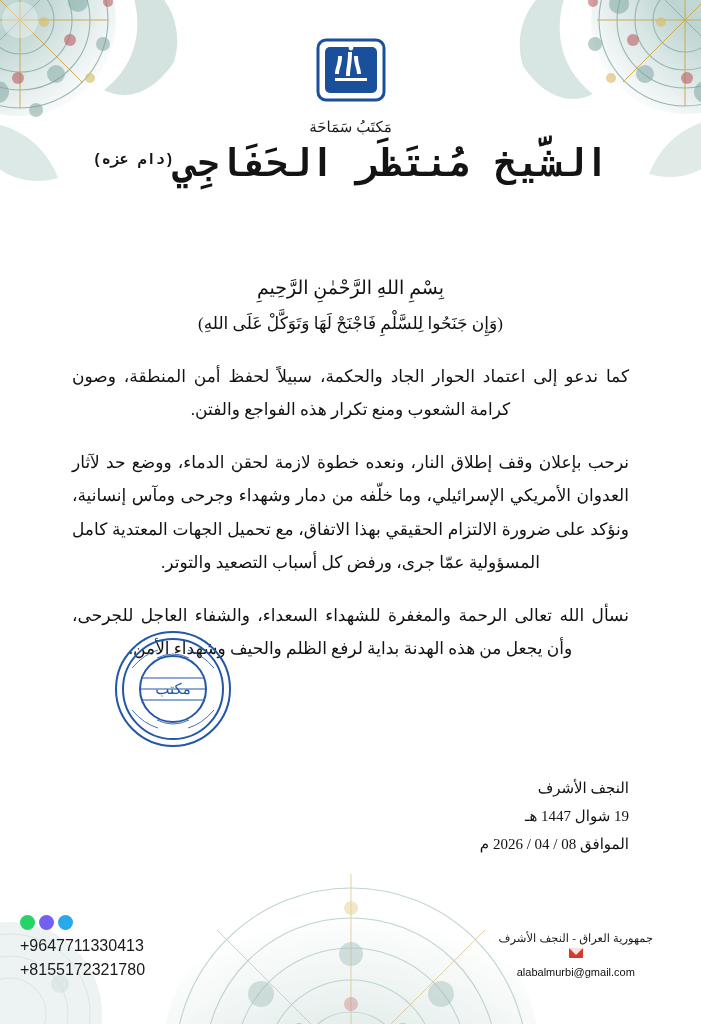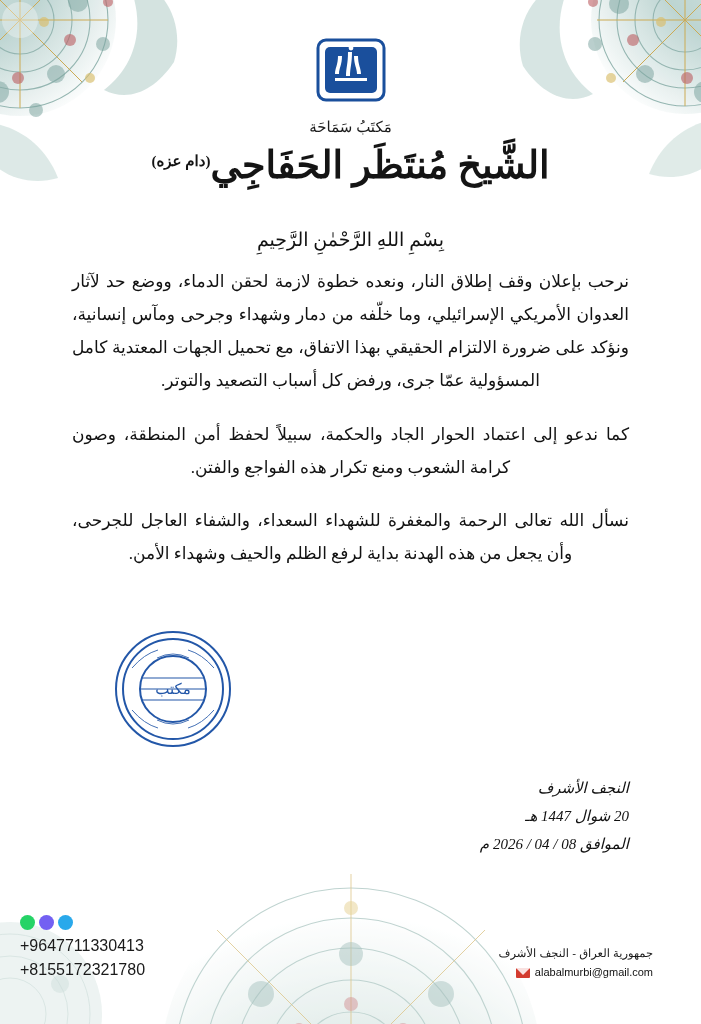--- a/index.html
+++ b/index.html
@@ -47,21 +47,21 @@
     letter-spacing: 1px;
   }
   .sheikh-name {
     position: absolute;
     top: 138px;
     left: 0; right: 0;
     text-align: center;
     font-size: 38px;
     line-height: 1.45;
     color: #141414;
-    font-family: Liberation Serif, serif;
+    font-family: Liberation Mono, monospace;
     font-weight: 600;
   }
   .sheikh-name .hon {
     font-size: 15px;
     vertical-align: 12px;
   }
 
   
   .body-wrap {
     position: absolute;
@@ -69,20 +69,21 @@
     left: 72px;
     right: 72px;
     text-align: justify;
     color: #121212;
   }
   .basmala {
     text-align: center;
     font-size: 19px;
     margin-bottom: 14px;
     letter-spacing: .5px;
+    margin-top: 48px;
   }
   .aya {
     text-align: center;
     font-size: 17px;
     margin-bottom: 26px;
     letter-spacing: .3px;
   }
   p.para {
     font-size: 17px;
     line-height: 1.95;
@@ -102,21 +103,20 @@
 
   
   .datebox {
     position: absolute;
     top: 775px;
     right: 72px;
     text-align: right;
     font-size: 15px;
     line-height: 1.85;
     color: #111;
-    font-style: italic;
   }
 
   
   .footer-left {
     position: absolute;
     bottom: 42px;
     left: 20px;
     font-size: 16px;
     color: #1a1a1a;
     font-family: "Liberation Sans", sans-serif;
@@ -144,20 +144,21 @@
     color: #1a1a1a;
     font-family: "Liberation Sans", sans-serif;
     line-height: 1.7;
   }
   .mailrow {
     display: flex;
     align-items: center;
     justify-content: flex-end;
     gap: 5px;
     direction: ltr;
+    flex-direction: column;
   }
   .mail-ico {
     width: 14px; height: 10px;
     background: #d33b2f;
     position: relative;
     display: inline-block;
     border-radius: 1px;
   }
   .mail-ico:after {
     content: "";
@@ -278,22 +279,23 @@
   </svg>
 
   <div class="office-line">مَكتَبُ سَمَاحَة</div>
 
   <div class="sheikh-name">
     <span>الشَّيخ مُنتَظَر الحَفَاجِي</span><span class="hon">(دام عزه)</span>
   </div>
 
   <div class="body-wrap">
     <div class="basmala">بِسْمِ اللهِ الرَّحْمٰنِ الرَّحِيمِ</div>
+    <div class="aya">(وَإِن جَنَحُوا لِلسَّلْمِ فَاجْنَحْ لَهَا وَتَوَكَّلْ عَلَى اللهِ)</div>
+    <p class="para">كما ندعو إلى اعتماد الحوار الجاد والحكمة، سبيلاً لحفظ أمن المنطقة، وصون كرامة الشعوب ومنع تكرار هذه الفواجع والفتن.</p>
     <p class="para">نرحب بإعلان وقف إطلاق النار، ونعده خطوة لازمة لحقن الدماء، ووضع حد لآثار العدوان الأمريكي الإسرائيلي، وما خلّفه من دمار وشهداء وجرحى ومآس إنسانية، ونؤكد على ضرورة الالتزام الحقيقي بهذا الاتفاق، مع تحميل الجهات المعتدية كامل المسؤولية عمّا جرى، ورفض كل أسباب التصعيد والتوتر.</p>
-    <p class="para">كما ندعو إلى اعتماد الحوار الجاد والحكمة، سبيلاً لحفظ أمن المنطقة، وصون كرامة الشعوب ومنع تكرار هذه الفواجع والفتن.</p>
     <p class="para">نسأل الله تعالى الرحمة والمغفرة للشهداء السعداء، والشفاء العاجل للجرحى، وأن يجعل من هذه الهدنة بداية لرفع الظلم والحيف وشهداء الأمن.</p>
   </div>
 
   <svg class="seal" viewBox="0 0 122 122">
     <g fill="none" stroke="#2357a8" stroke-width="2">
       <circle cx="61" cy="61" r="57"></circle>
       <circle cx="61" cy="61" r="50"></circle>
       <circle cx="61" cy="61" r="33"></circle>
     </g>
     <g stroke="#2357a8" stroke-width="1.2" fill="none">
@@ -301,21 +303,21 @@
     </g>
     <g stroke="#2357a8" stroke-width="1" fill="none" opacity=".85">
       <path d="M20 40 q12 -14 26 -18 M102 40 q-12 -14 -26 -18 M20 82 q12 14 26 18 M102 82 q-12 14 -26 18"></path>
       <path d="M45 30 q16 -8 32 0 M45 92 q16 8 32 0"></path>
     </g>
     <text x="61" y="66" text-anchor="middle" fill="#2357a8" font-family="Liberation Serif, serif" font-size="15">مكتب</text>
   </svg>
 
   <div class="datebox">
     <div>النجف الأشرف</div>
-    <div>20 شوال 1447 هـ</div>
+    <div>19 شوال 1447 هـ</div>
     <div>الموافق 08 / 04 / 2026 م</div>
   </div>
 
   <svg class="orn orn-bottom" viewBox="0 0 640 300">
     <defs>
       <radialGradient id="g3" cx="50%" cy="90%" r="80%">
         <stop offset="0%" stop-color="#b7cfcb"></stop>
         <stop offset="55%" stop-color="#cfe0dc"></stop>
         <stop offset="100%" stop-color="#ffffff"></stop>
       </radialGradient>

